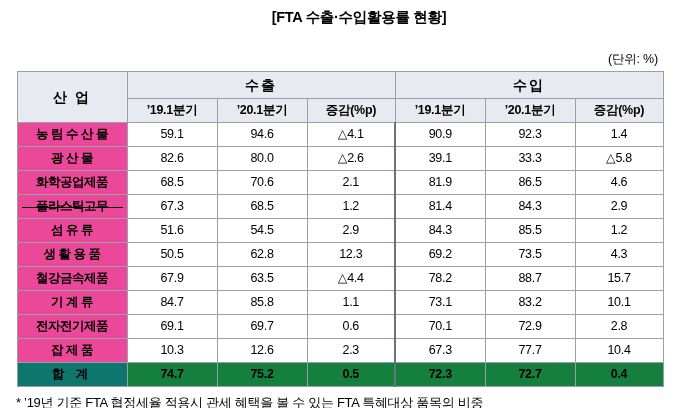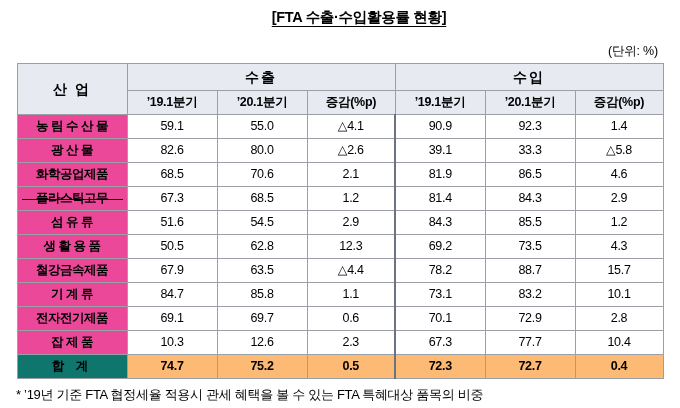--- a/index.html
+++ b/index.html
@@ -25,29 +25,28 @@
   .title-wrap {
     text-align: center;
     margin-top: 8px;
     margin-bottom: 4px;
   }
   .title {
     display: inline-block;
     font-size: 14.5px;
     font-weight: bold;
     letter-spacing: -0.3px;
-    text-decoration: underline;
     text-underline-offset: 4px;
     padding: 0 2px;
     margin-left: 38px;
   }
   .unit-wrap {
     text-align: right;
     padding-right: 22px;
-    margin-top: 14px;
+    margin-top: 22px;
     margin-bottom: 3px;
   }
   .unit {
     font-size: 12.5px;
     letter-spacing: -0.2px;
   }
   table.data {
     border-collapse: collapse;
     margin: 0 auto;
     width: 584px;
@@ -76,21 +75,21 @@
     line-height: 26px;
   }
   table.data tbody td.cat {
     background: #ec4899;
     font-weight: bold;
     font-size: 12.5px;
     letter-spacing: -0.5px;
   }
   table.data tbody tr.total td {
     font-weight: bold;
-    background: #fdba74;
+    background: #15803d;
   }
   table.data tbody tr.total td.cat {
     background: #0f766e;
     letter-spacing: 4px;
   }
   .strike-cell {
     position: relative;
   }
   .strike-cell .strike-line {
     position: absolute;
@@ -141,21 +140,21 @@
         <th>증감(%p)</th>
         <th>’19.1분기</th>
         <th>’20.1분기</th>
         <th>증감(%p)</th>
       </tr>
     </thead>
     <tbody>
       <tr>
         <td class="cat">농 림 수 산 물</td>
         <td>59.1</td>
-        <td>55.0</td>
+        <td>94.6</td>
         <td>△4.1</td>
         <td class="bl-thick">90.9</td>
         <td>92.3</td>
         <td>1.4</td>
       </tr>
       <tr>
         <td class="cat">광 산 물</td>
         <td>82.6</td>
         <td>80.0</td>
         <td>△2.6</td>

